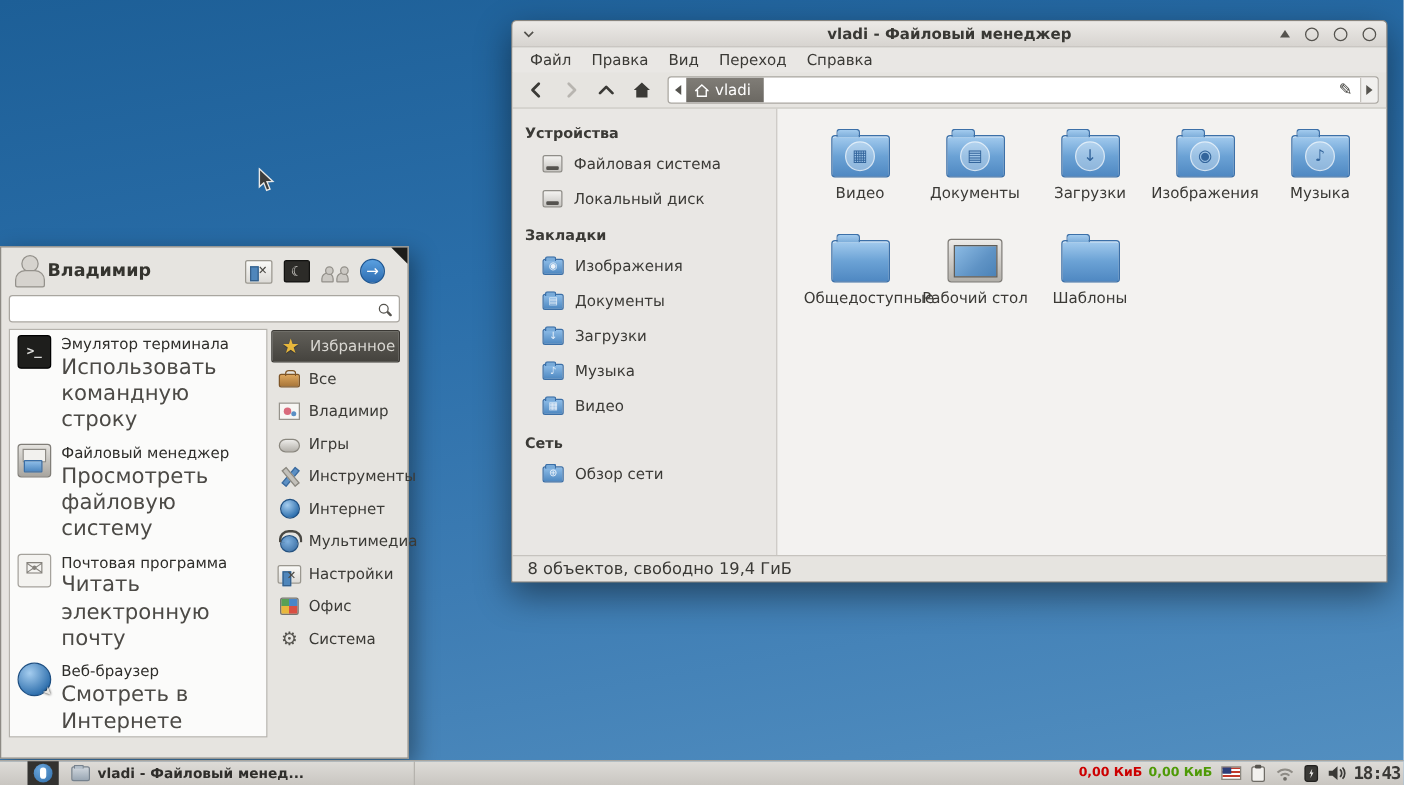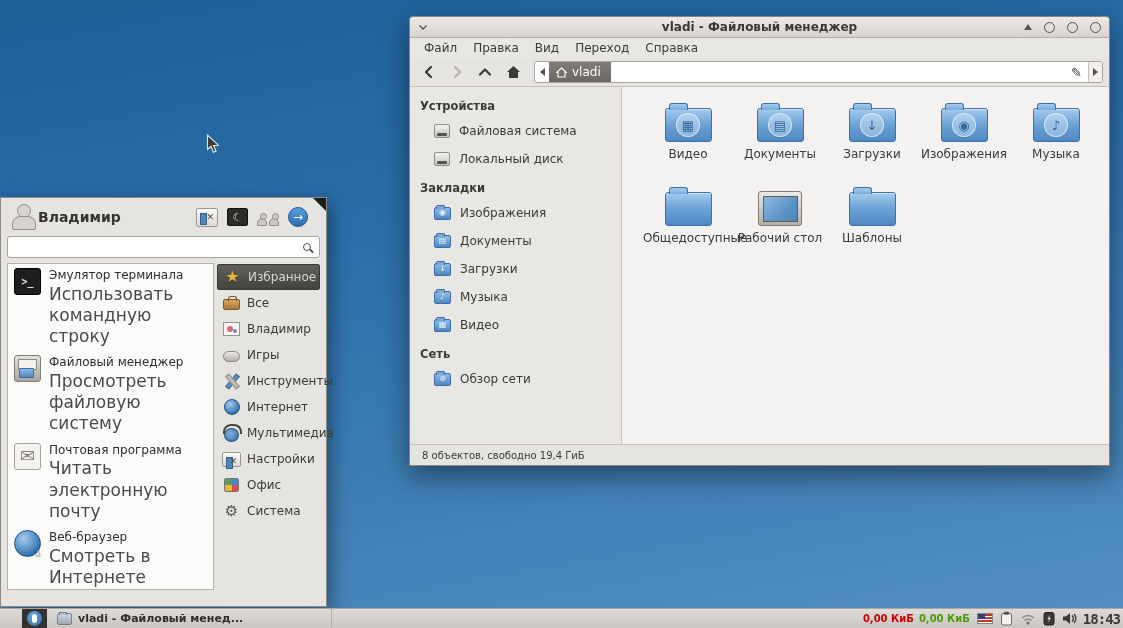--- a/index.html
+++ b/index.html
@@ -40,21 +40,21 @@
   .fm-sidebar { width:212px; background:#e9e7e4; border-right:1px solid #c6c3be; padding-top:4px; overflow:hidden; }
   .side-heading { font-weight:bold; font-size:11.5px; padding:8px 10px 4px 10px; }
   .side-item { height:28px; display:flex; align-items:center; gap:9px; padding-left:24px; }
   .side-item .lbl { font-size:12px; }
 
   .fm-files { flex:1; background:#f3f2f0; padding:14px 0 0 20px; display:grid;
     grid-template-columns:repeat(5,92px); grid-auto-rows:84px; align-content:start; }
   .file-cell { display:flex; flex-direction:column; align-items:center; }
   .flabel { margin-top:5px; font-size:12px; color:#3b3a36; text-align:center; max-width:90px; }
 
-  .statusbar { height:21px; background:#e6e4e0; border-top:1px solid #c6c3be; display:flex; align-items:center; padding-left:12px; font-size:10px; color:#3b3a36; }
+  .statusbar { height:21px; background:#e6e4e0; border-top:1px solid #c6c3be; display:flex; align-items:center; padding-left:12px; font-size:13px; color:#3b3a36; }
 
   
   .bf { width:47px; height:34px; border-radius:3px; position:relative; margin-top:7px;
     background:linear-gradient(180deg,#a3cbee 0%,#6ba2d5 50%,#4f88c2 100%);
     border:1px solid #3c70a8; box-shadow:inset 0 1px 0 rgba(255,255,255,.55); }
   .bf::before { content:""; position:absolute; top:-6px; left:3px; width:17px; height:6px;
     background:linear-gradient(#a3cbee,#7bacd9); border:1px solid #3c70a8; border-bottom:none; border-radius:3px 3px 0 0; }
   .bf .em { position:absolute; inset:0; display:flex; align-items:center; justify-content:center; }
   .em-c { width:24px; height:24px; border-radius:50%; background:rgba(235,244,252,.38);
     border:1px solid rgba(255,255,255,.6); display:flex; align-items:center; justify-content:center;

